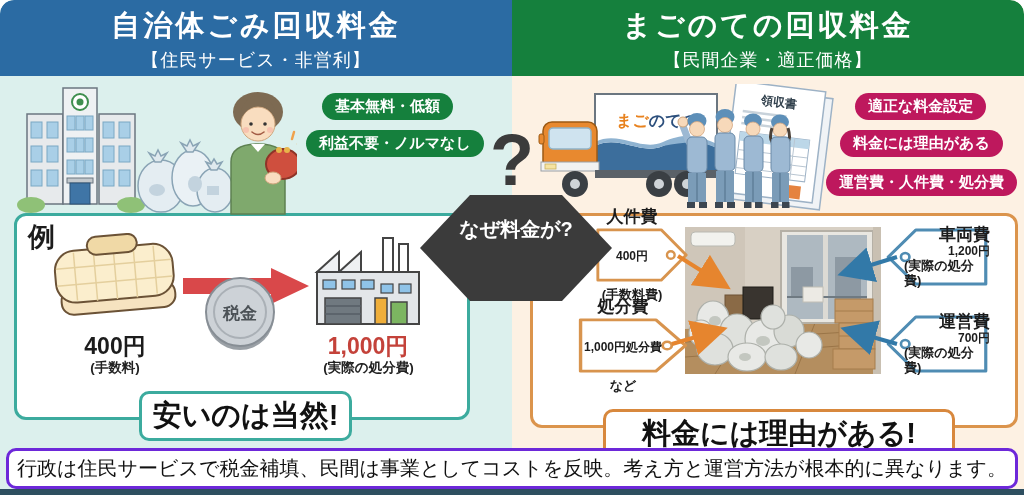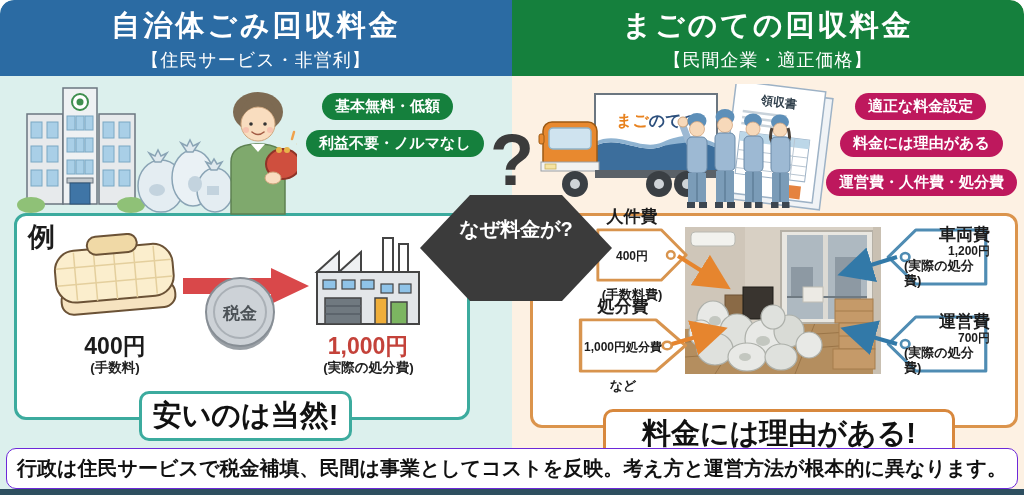--- a/index.html
+++ b/index.html
@@ -39,23 +39,23 @@
   .tag-right .tag-text{padding-right:20px;box-sizing:border-box;gap:24px;}
   .tag-left .tag-text{padding-left:20px;box-sizing:border-box;align-items:flex-end;}
   .tag-name{font-size:17px;font-weight:800;color:#1c1c1c;}
   .tag-price{font-size:12px;font-weight:700;color:#1c1c1c;}
   .tag-note{font-size:13px;font-weight:600;color:#1c1c1c;}
   
   .conclusion{background:#fff;text-align:center;font-weight:800;color:#111;box-sizing:border-box;z-index:6;border-radius:10px;font-size:29px;}
   .conc-left{left:110px;top:391px;width:213px;height:50px;border:3.5px solid #3cab9e;line-height:43px;margin-left:29px;}
   .conc-right{left:603px;top:393px;width:352px;height:50px;border:3.5px solid #d8883d;line-height:43px;margin-top:16px;}
   
-  .footer{left:6px;top:448px;width:1012px;height:41px;background:#fff;border:1px solid #6d28d9;border-radius:10px;
+  .footer{left:6px;top:448px;width:1012px;height:41px;background:#fff;border:3px solid #6d28d9;border-radius:10px;
           box-sizing:border-box;display:flex;align-items:center;justify-content:center;
-          font-size:20px;font-weight:700;color:#111;z-index:7;white-space:nowrap;}
+          font-size:20px;font-weight:400;color:#111;z-index:7;white-space:nowrap;}
   .bottom-strip{left:0;top:489px;width:1024px;height:6px;background:#2e4f60;z-index:7;}
   .overlay-arrows{left:0;top:0;width:1024px;height:495px;z-index:5;pointer-events:none;}
   .z3{z-index:3;} .z4{z-index:4;}
 </style>
 </head>
 <body>
 
 <div id="page">
 
   <div class="abs bg-left"></div>

